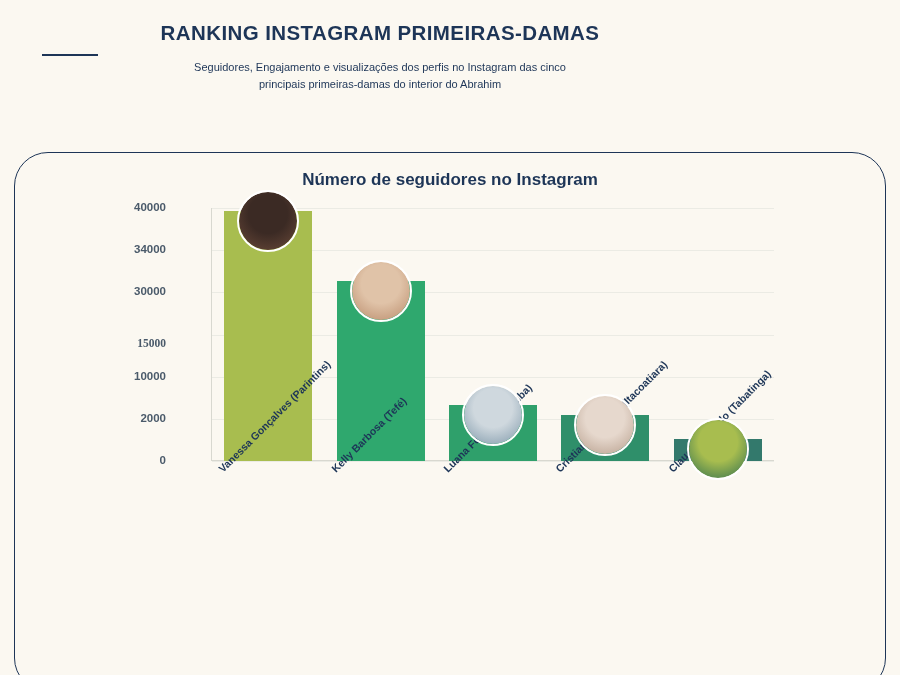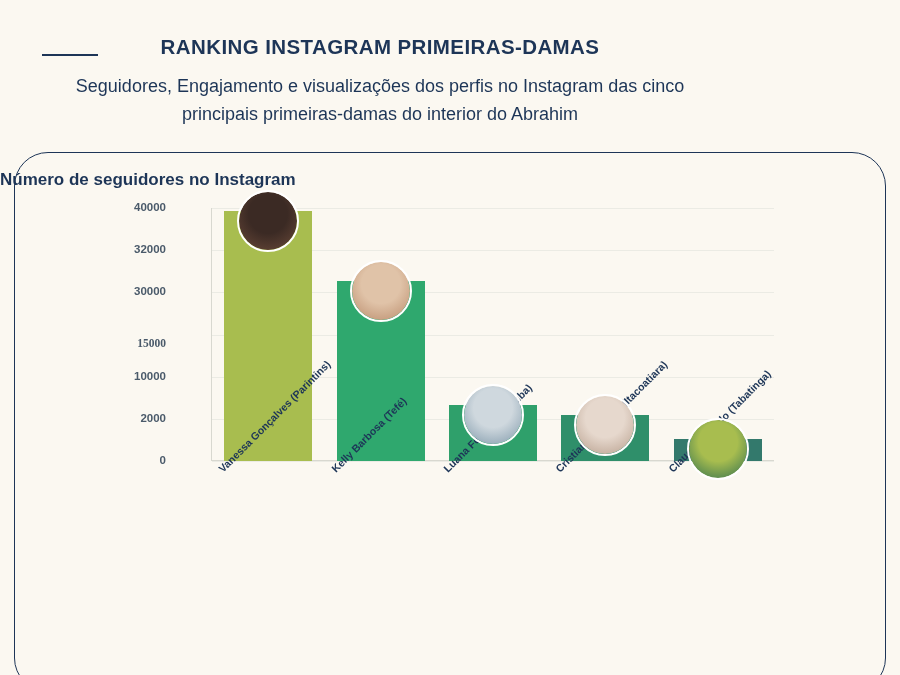--- a/index.html
+++ b/index.html
@@ -15,42 +15,42 @@
     overflow: hidden;
     position: relative;
   }
 
   
   .header {
     position: absolute;
     top: 0;
     left: 0;
     width: 760px;
-    padding-top: 32px;
+    padding-top: 18px;
     text-align: center;
   }
   .title-rule {
     position: absolute;
     left: 42px;
     top: 54px;
     width: 56px;
     height: 2px;
     background: #1d3557;
   }
   .title {
     font-size: 20.5px;
     font-weight: bold;
     letter-spacing: 0.4px;
     line-height: 1.5;
     color: #1d3557;
     margin: 0 auto;
     max-width: 640px;
   }
   .subtitle {
-    font-size: 18px;
+    font-size: 11px;
     font-weight: normal;
     line-height: 1.55;
     color: #1d3557;
     margin: 10px auto 0;
     max-width: 680px;
   }
 
   
   .panel {
     position: absolute;
@@ -61,21 +61,21 @@
     border: 1.6px solid #1d3557;
     border-radius: 34px;
     box-sizing: border-box;
   }
 
   .chart-title {
     position: absolute;
     left: 0;
     top: 170px;
     width: 900px;
-    text-align: left;
+    text-align: center;
     font-size: 17px;
     font-weight: bold;
     color: #1d3557;
   }
 
   
   .chart {
     position: absolute;
     left: 150px;
     top: 200px;
@@ -215,21 +215,21 @@
       <div class="ytick" style="top: 253px;">0</div>
       <div class="gridline" style="top: 210.833px;"></div>
       <div class="ytick" style="top: 210.833px;">2000</div>
       <div class="gridline" style="top: 168.667px;"></div>
       <div class="ytick" style="top: 168.667px;">10000</div>
       <div class="gridline" style="top: 126.5px;"></div>
       <div class="ytick" style="top: 136px; font-family: Liberation Serif, serif;">15000</div>
       <div class="gridline" style="top: 84.3333px;"></div>
       <div class="ytick" style="top: 84.3333px;">30000</div>
       <div class="gridline" style="top: 42.1667px;"></div>
-      <div class="ytick" style="top: 42.1667px;">32000</div>
+      <div class="ytick" style="top: 42.1667px;">34000</div>
       <div class="gridline" style="top: 0px;"></div>
       <div class="ytick" style="top: 0px;">40000</div>
     </div>
   <div class="bars" id="bars">
       <div class="bar-slot" style="left: 12.2px; width: 88px;">
         <div class="bar" style="height: 250.47px; background: rgb(168, 189, 79);"></div>
         <div class="bar-label dark" style="bottom: 226.47px; color: rgb(29, 53, 87);">29700</div>
         <div class="avatar" style="width: 62px; height: 62px; bottom: 209.47px;">
           <div class="face" style="background: radial-gradient(circle at 50% 38%, rgb(59, 42, 36) 0%, rgb(59, 42, 36) 42%, rgb(107, 74, 58) 100%);"></div>
         </div>

